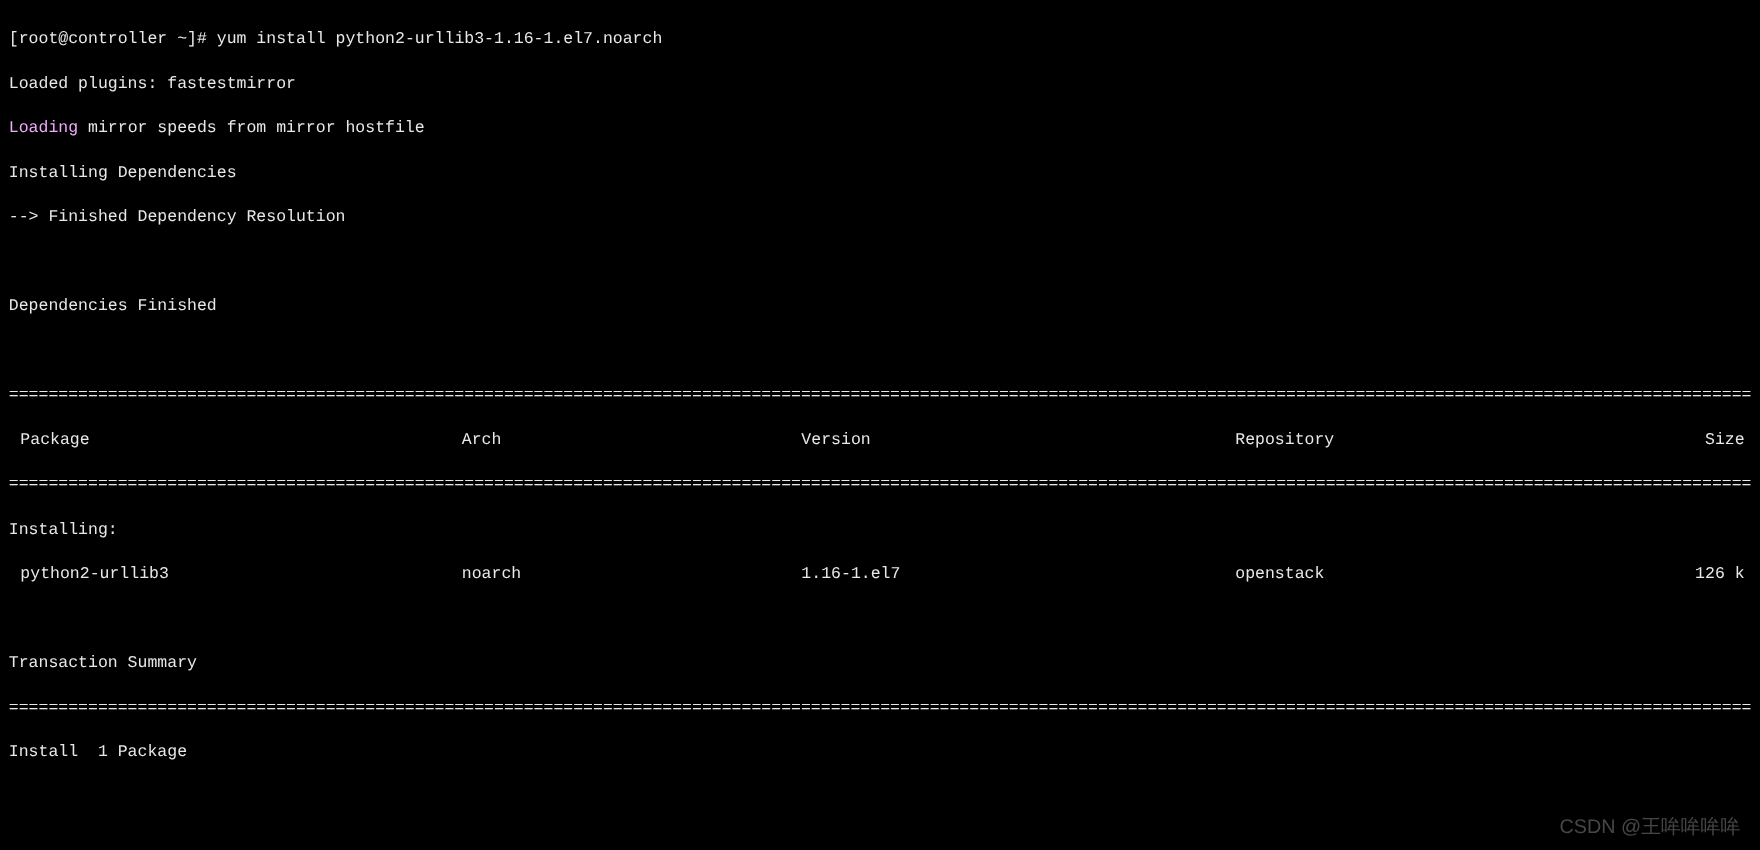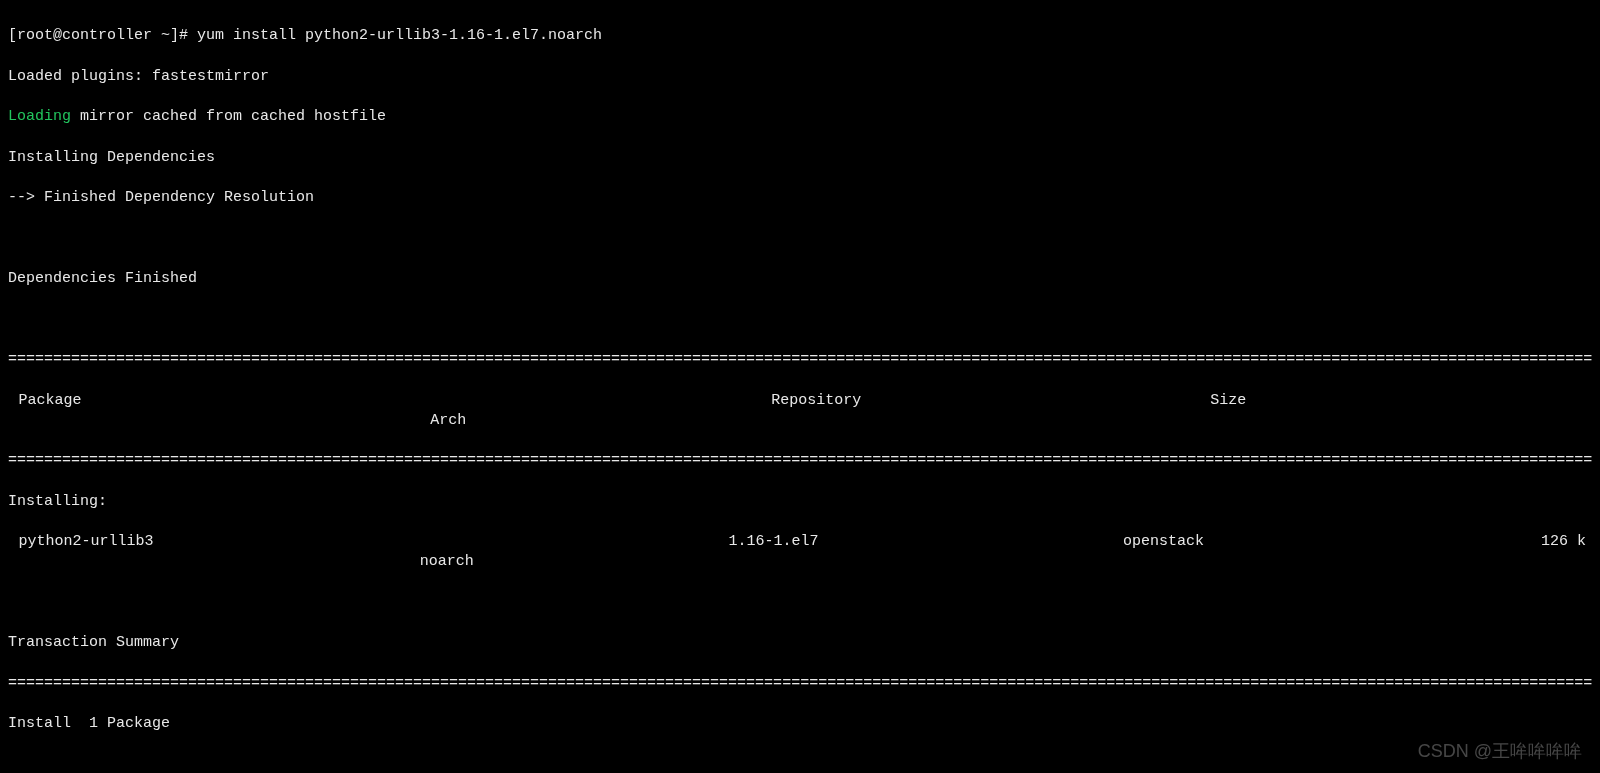--- a/index.html
+++ b/index.html
@@ -14,59 +14,61 @@
     height: 773px;
     overflow: hidden;
     position: relative;
   }
   .term {
     padding: 6px 8px;
     white-space: pre;
   }
   .row {
     display: flex;
+    justify-content: space-between;
   }
   .col-pkg   { width: 26%; padding-left: 0.7em; }
-  .col-arch  { width: 20%; margin-top: 20px; }
+  .col-arch  { width: 20%; }
   .col-ver   { width: 24%; }
   .col-repo  { width: 22%; margin-left: 24px; }
   .col-size  { width: 8%; text-align: right; padding-right: 0.4em; }
   .hdr .col-pkg { padding-left: 0.7em; }
   .sep {
     letter-spacing: 0;
     overflow: hidden;
     white-space: nowrap;
   }
-  .cyan    { color: #22c55e; }
+  .cyan    { color: #f0abfc; }
   .watermark {
     position: absolute;
     right: 18px;
     bottom: 10px;
     color: rgba(200,200,200,0.35);
     font-family: sans-serif;
     font-size: 18px;
     pointer-events: none;
   }
 </style>
 </head>
 <body>
 
 <div class="term">
 <div><span>[root@controller ~]#</span> <span>yum install python2-urllib3-1.16-1.el7.noarch</span></div>
 <div>Loaded plugins: fastestmirror</div>
-<div><span class="cyan">Loading</span><span> mirror cached from cached hostfile</span></div>
+<div><span class="cyan">Loading</span><span> mirror speeds from mirror hostfile</span></div>
 <div>Installing Dependencies</div>
 <div>--&gt; Finished Dependency Resolution</div>
 <div>&nbsp;</div>
 <div>Dependencies Finished</div>
 <div>&nbsp;</div>
 <div class="sep">==================================================================================================================================================================================================================</div>
 <div class="row hdr">
   <div class="col-pkg">Package</div>
   <div class="col-arch">Arch</div>
+  <div class="col-ver">Version</div>
   <div class="col-repo">Repository</div>
   <div class="col-size">Size</div>
 </div>
 <div class="sep">==================================================================================================================================================================================================================</div>
 <div>Installing:</div>
 <div class="row">
   <div class="col-pkg">python2-urllib3</div>
   <div class="col-arch">noarch</div>
   <div class="col-ver">1.16-1.el7</div>
   <div class="col-repo">openstack</div>

